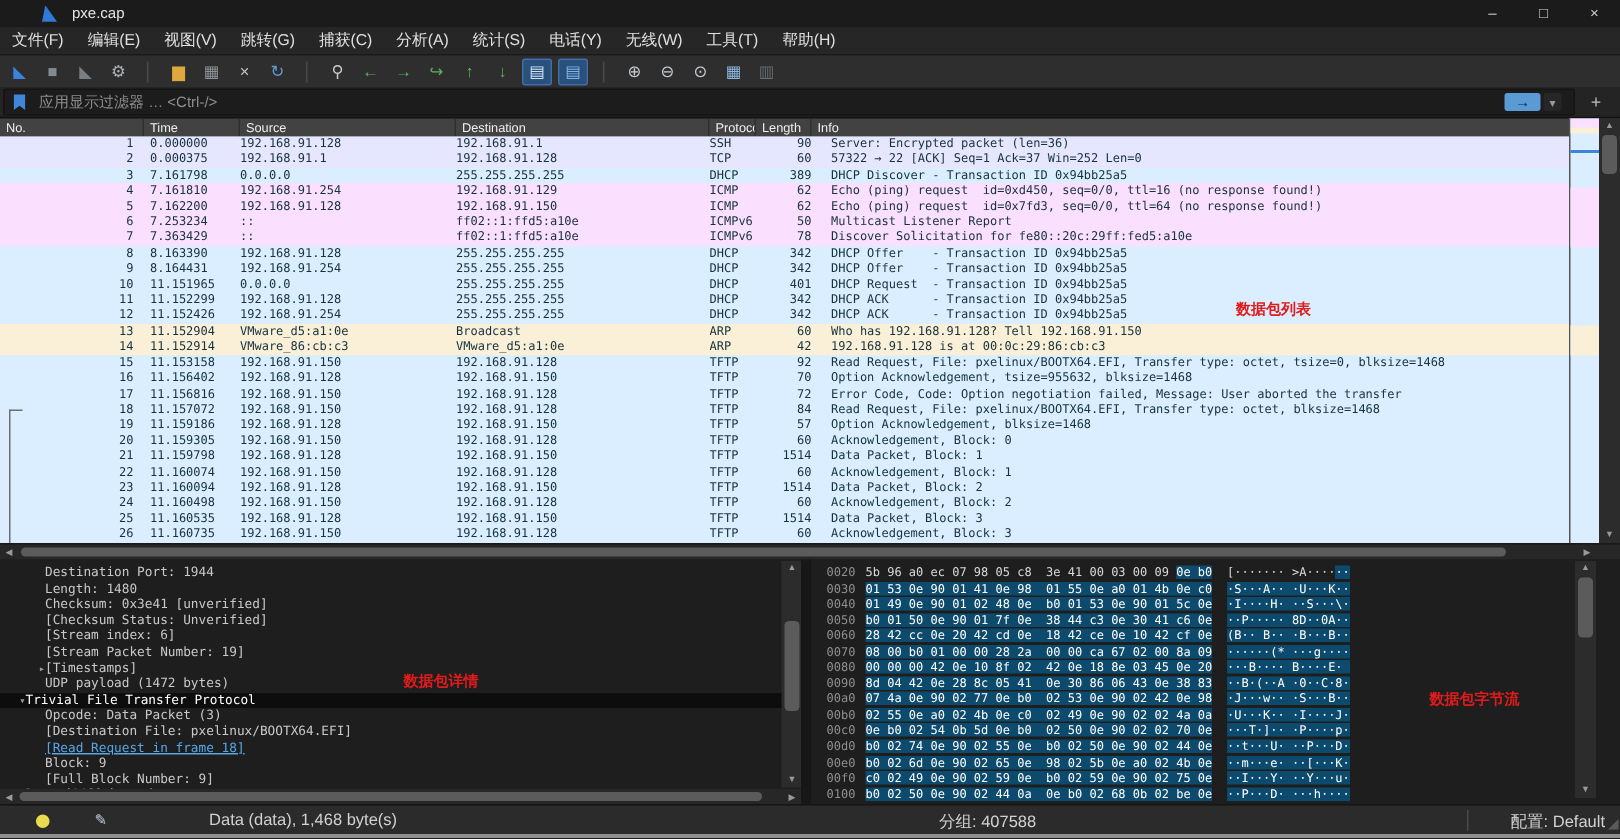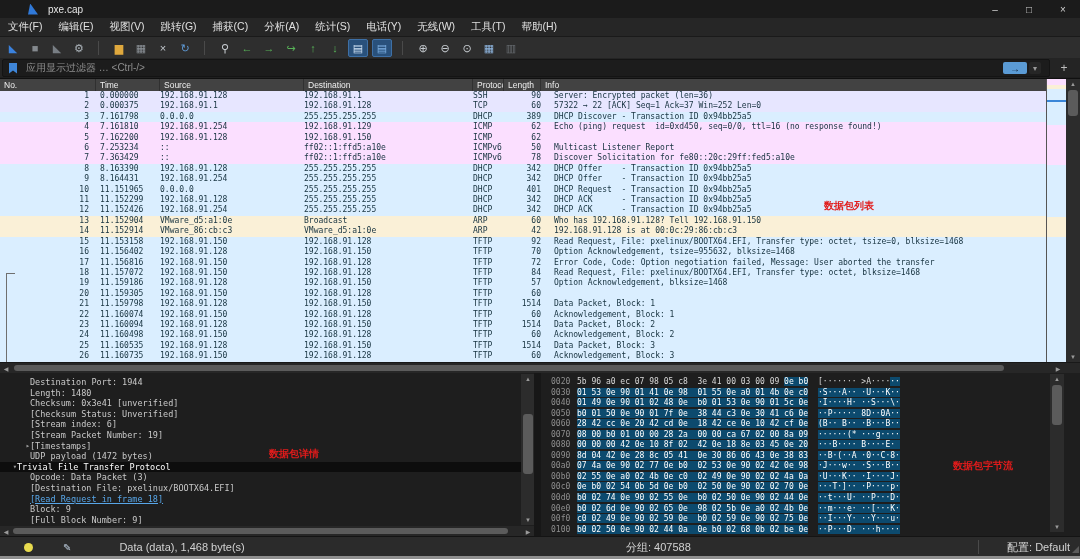--- a/index.html
+++ b/index.html
@@ -94,21 +94,21 @@
   .hx{position:absolute;left:36px;color:#d8d8d8;}
   .asc{position:absolute;left:277px;color:#d8d8d8;}
   .sel{background:#0c4a6e;color:#fff;}
   .vs-bytes{left:1050px;top:374px;height:158px;}
 
   
   .statusbar{position:absolute;left:0;top:536px;width:1080px;height:20px;background:#2b2b2b;
              border-top:1px solid #141414;display:flex;align-items:center;color:#d2d2d2;font-size:11px;}
   .expertdot{width:9px;height:9px;border-radius:50%;background:#e8db4e;margin-left:24px;flex:none;}
   .penicon{margin-left:30px;color:#bfcfe0;font-size:10px;}
-  .st-left{margin-left:48px;}
+  .st-left{margin-left:68px;}
   .st-center{position:absolute;left:626px;}
   .st-sep{position:absolute;left:978px;top:3px;width:1px;height:14px;background:#4a4a4a;}
   .st-right{position:absolute;right:10px;}
   .grip{position:absolute;right:1px;bottom:4px;width:0;height:0;
         border-left:7px solid transparent;border-bottom:7px solid #5a5a5a;}
   .bottomedge{position:absolute;left:0;top:556px;width:1080px;height:3px;background:#8f8f8f;}
 
   
   .anno{position:absolute;color:#e11b1b;font-weight:bold;font-size:10px;z-index:40;letter-spacing:0;}
   .anno-list{left:824px;top:199px;}
@@ -189,36 +189,36 @@
     <span class="hcell">Protocol</span>
     <span class="hcell">Length</span>
     <span class="hcell">Info</span>
   </div>
 
   <div class="rows">
       <div class="prow grid7 c-tcp"><span class="pc-no">1</span><span class="pc-time">0.000000</span><span class="pc-src">192.168.91.128</span><span class="pc-dst">192.168.91.1</span><span class="pc-proto">SSH</span><span class="pc-len">90</span><span class="pc-info">Server: Encrypted packet (len=36)</span></div>
       <div class="prow grid7 c-tcp"><span class="pc-no">2</span><span class="pc-time">0.000375</span><span class="pc-src">192.168.91.1</span><span class="pc-dst">192.168.91.128</span><span class="pc-proto">TCP</span><span class="pc-len">60</span><span class="pc-info">57322 → 22 [ACK] Seq=1 Ack=37 Win=252 Len=0</span></div>
       <div class="prow grid7 c-udp"><span class="pc-no">3</span><span class="pc-time">7.161798</span><span class="pc-src">0.0.0.0</span><span class="pc-dst">255.255.255.255</span><span class="pc-proto">DHCP</span><span class="pc-len">389</span><span class="pc-info">DHCP Discover - Transaction ID 0x94bb25a5</span></div>
       <div class="prow grid7 c-icmp"><span class="pc-no">4</span><span class="pc-time">7.161810</span><span class="pc-src">192.168.91.254</span><span class="pc-dst">192.168.91.129</span><span class="pc-proto">ICMP</span><span class="pc-len">62</span><span class="pc-info">Echo (ping) request  id=0xd450, seq=0/0, ttl=16 (no response found!)</span></div>
-      <div class="prow grid7 c-icmp"><span class="pc-no">5</span><span class="pc-time">7.162200</span><span class="pc-src">192.168.91.128</span><span class="pc-dst">192.168.91.150</span><span class="pc-proto">ICMP</span><span class="pc-len">62</span></div>
+      <div class="prow grid7 c-icmp"><span class="pc-no">5</span><span class="pc-time">7.162200</span><span class="pc-src">192.168.91.128</span><span class="pc-dst">192.168.91.150</span><span class="pc-proto">ICMP</span><span class="pc-len">62</span><span class="pc-info">Echo (ping) request  id=0x7fd3, seq=0/0, ttl=64 (no response found!)</span></div>
       <div class="prow grid7 c-icmp"><span class="pc-no">6</span><span class="pc-time">7.253234</span><span class="pc-src">::</span><span class="pc-dst">ff02::1:ffd5:a10e</span><span class="pc-proto">ICMPv6</span><span class="pc-len">50</span><span class="pc-info">Multicast Listener Report</span></div>
       <div class="prow grid7 c-icmp"><span class="pc-no">7</span><span class="pc-time">7.363429</span><span class="pc-src">::</span><span class="pc-dst">ff02::1:ffd5:a10e</span><span class="pc-proto">ICMPv6</span><span class="pc-len">78</span><span class="pc-info">Discover Solicitation for fe80::20c:29ff:fed5:a10e</span></div>
       <div class="prow grid7 c-udp"><span class="pc-no">8</span><span class="pc-time">8.163390</span><span class="pc-src">192.168.91.128</span><span class="pc-dst">255.255.255.255</span><span class="pc-proto">DHCP</span><span class="pc-len">342</span><span class="pc-info">DHCP Offer    - Transaction ID 0x94bb25a5</span></div>
       <div class="prow grid7 c-udp"><span class="pc-no">9</span><span class="pc-time">8.164431</span><span class="pc-src">192.168.91.254</span><span class="pc-dst">255.255.255.255</span><span class="pc-proto">DHCP</span><span class="pc-len">342</span><span class="pc-info">DHCP Offer    - Transaction ID 0x94bb25a5</span></div>
       <div class="prow grid7 c-udp"><span class="pc-no">10</span><span class="pc-time">11.151965</span><span class="pc-src">0.0.0.0</span><span class="pc-dst">255.255.255.255</span><span class="pc-proto">DHCP</span><span class="pc-len">401</span><span class="pc-info">DHCP Request  - Transaction ID 0x94bb25a5</span></div>
       <div class="prow grid7 c-udp"><span class="pc-no">11</span><span class="pc-time">11.152299</span><span class="pc-src">192.168.91.128</span><span class="pc-dst">255.255.255.255</span><span class="pc-proto">DHCP</span><span class="pc-len">342</span><span class="pc-info">DHCP ACK      - Transaction ID 0x94bb25a5</span></div>
       <div class="prow grid7 c-udp"><span class="pc-no">12</span><span class="pc-time">11.152426</span><span class="pc-src">192.168.91.254</span><span class="pc-dst">255.255.255.255</span><span class="pc-proto">DHCP</span><span class="pc-len">342</span><span class="pc-info">DHCP ACK      - Transaction ID 0x94bb25a5</span></div>
       <div class="prow grid7 c-arp"><span class="pc-no">13</span><span class="pc-time">11.152904</span><span class="pc-src">VMware_d5:a1:0e</span><span class="pc-dst">Broadcast</span><span class="pc-proto">ARP</span><span class="pc-len">60</span><span class="pc-info">Who has 192.168.91.128? Tell 192.168.91.150</span></div>
       <div class="prow grid7 c-arp"><span class="pc-no">14</span><span class="pc-time">11.152914</span><span class="pc-src">VMware_86:cb:c3</span><span class="pc-dst">VMware_d5:a1:0e</span><span class="pc-proto">ARP</span><span class="pc-len">42</span><span class="pc-info">192.168.91.128 is at 00:0c:29:86:cb:c3</span></div>
       <div class="prow grid7 c-udp"><span class="pc-no">15</span><span class="pc-time">11.153158</span><span class="pc-src">192.168.91.150</span><span class="pc-dst">192.168.91.128</span><span class="pc-proto">TFTP</span><span class="pc-len">92</span><span class="pc-info">Read Request, File: pxelinux/BOOTX64.EFI, Transfer type: octet, tsize=0, blksize=1468</span></div>
       <div class="prow grid7 c-udp"><span class="pc-no">16</span><span class="pc-time">11.156402</span><span class="pc-src">192.168.91.128</span><span class="pc-dst">192.168.91.150</span><span class="pc-proto">TFTP</span><span class="pc-len">70</span><span class="pc-info">Option Acknowledgement, tsize=955632, blksize=1468</span></div>
       <div class="prow grid7 c-udp"><span class="pc-no">17</span><span class="pc-time">11.156816</span><span class="pc-src">192.168.91.150</span><span class="pc-dst">192.168.91.128</span><span class="pc-proto">TFTP</span><span class="pc-len">72</span><span class="pc-info">Error Code, Code: Option negotiation failed, Message: User aborted the transfer</span></div>
       <div class="prow grid7 c-udp"><span class="pc-no">18</span><span class="pc-time">11.157072</span><span class="pc-src">192.168.91.150</span><span class="pc-dst">192.168.91.128</span><span class="pc-proto">TFTP</span><span class="pc-len">84</span><span class="pc-info">Read Request, File: pxelinux/BOOTX64.EFI, Transfer type: octet, blksize=1468</span></div>
       <div class="prow grid7 c-udp"><span class="pc-no">19</span><span class="pc-time">11.159186</span><span class="pc-src">192.168.91.128</span><span class="pc-dst">192.168.91.150</span><span class="pc-proto">TFTP</span><span class="pc-len">57</span><span class="pc-info">Option Acknowledgement, blksize=1468</span></div>
-      <div class="prow grid7 c-udp"><span class="pc-no">20</span><span class="pc-time">11.159305</span><span class="pc-src">192.168.91.150</span><span class="pc-dst">192.168.91.128</span><span class="pc-proto">TFTP</span><span class="pc-len">60</span></div>
+      <div class="prow grid7 c-udp"><span class="pc-no">20</span><span class="pc-time">11.159305</span><span class="pc-src">192.168.91.150</span><span class="pc-dst">192.168.91.128</span><span class="pc-proto">TFTP</span><span class="pc-len">60</span><span class="pc-info">Acknowledgement, Block: 0</span></div>
       <div class="prow grid7 c-udp"><span class="pc-no">21</span><span class="pc-time">11.159798</span><span class="pc-src">192.168.91.128</span><span class="pc-dst">192.168.91.150</span><span class="pc-proto">TFTP</span><span class="pc-len">1514</span><span class="pc-info">Data Packet, Block: 1</span></div>
       <div class="prow grid7 c-udp"><span class="pc-no">22</span><span class="pc-time">11.160074</span><span class="pc-src">192.168.91.150</span><span class="pc-dst">192.168.91.128</span><span class="pc-proto">TFTP</span><span class="pc-len">60</span><span class="pc-info">Acknowledgement, Block: 1</span></div>
       <div class="prow grid7 c-udp"><span class="pc-no">23</span><span class="pc-time">11.160094</span><span class="pc-src">192.168.91.128</span><span class="pc-dst">192.168.91.150</span><span class="pc-proto">TFTP</span><span class="pc-len">1514</span><span class="pc-info">Data Packet, Block: 2</span></div>
       <div class="prow grid7 c-udp"><span class="pc-no">24</span><span class="pc-time">11.160498</span><span class="pc-src">192.168.91.150</span><span class="pc-dst">192.168.91.128</span><span class="pc-proto">TFTP</span><span class="pc-len">60</span><span class="pc-info">Acknowledgement, Block: 2</span></div>
       <div class="prow grid7 c-udp"><span class="pc-no">25</span><span class="pc-time">11.160535</span><span class="pc-src">192.168.91.128</span><span class="pc-dst">192.168.91.150</span><span class="pc-proto">TFTP</span><span class="pc-len">1514</span><span class="pc-info">Data Packet, Block: 3</span></div>
       <div class="prow grid7 c-udp"><span class="pc-no">26</span><span class="pc-time">11.160735</span><span class="pc-src">192.168.91.150</span><span class="pc-dst">192.168.91.128</span><span class="pc-proto">TFTP</span><span class="pc-len">60</span><span class="pc-info">Acknowledgement, Block: 3</span></div>
     </div>
   <div class="convline"></div>
   <div class="convtick"></div>
 

